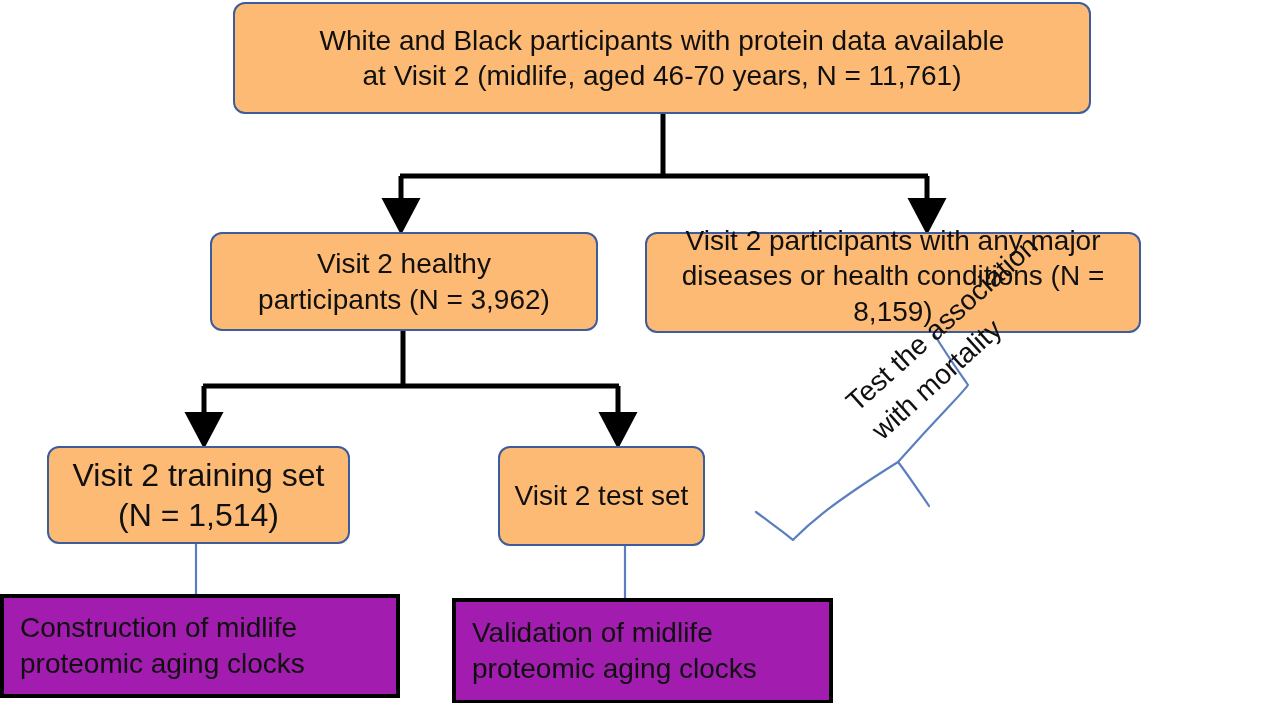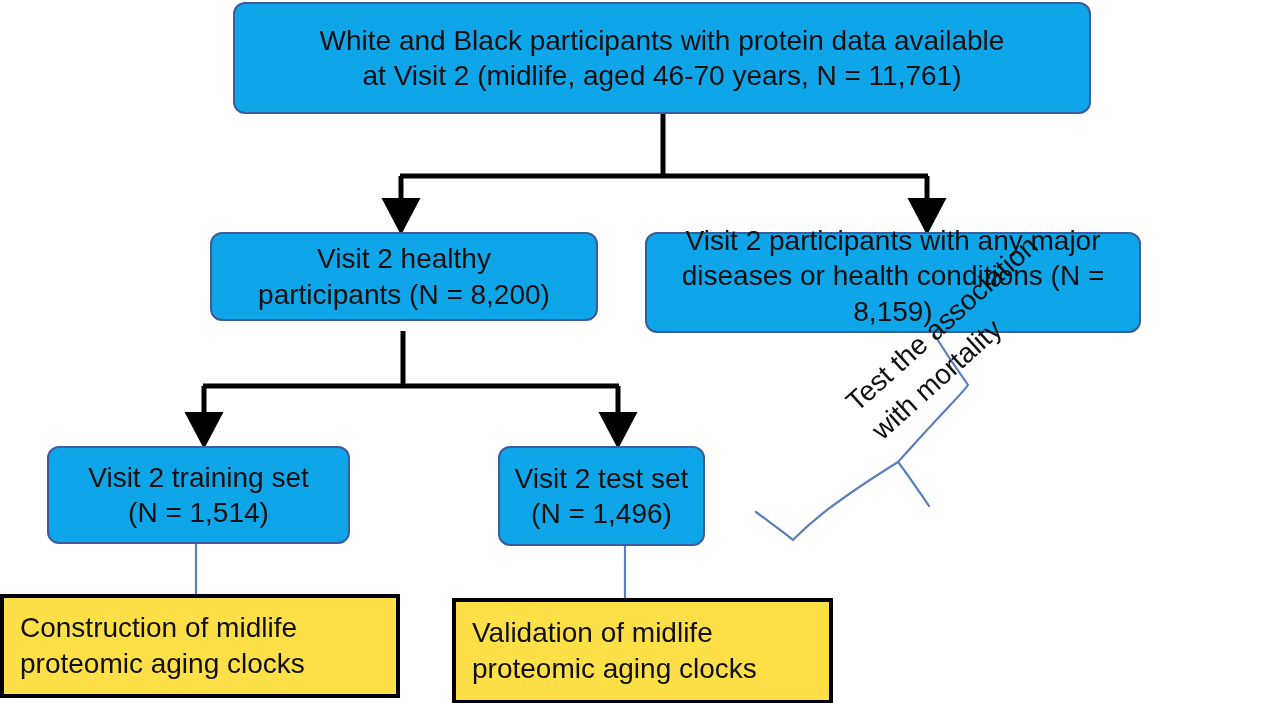--- a/index.html
+++ b/index.html
@@ -13,55 +13,55 @@
     height: 703px;
     background: #ffffff;
     overflow: hidden;
     font-family: "Liberation Sans", sans-serif;
   }
 
   
   .node {
     position: absolute;
     box-sizing: border-box;
-    background: #0ea5e9;
+    background: #fdba74;
     border: 2.5px solid #3c5c9c;
     border-radius: 12px;
     display: flex;
     align-items: center;
     justify-content: center;
     text-align: center;
     color: #101010;
     line-height: 1.26;
     padding: 2px 10px;
   }
   .node .txt { display: block; width: 100%; }
 
   
   .node-plain {
     position: absolute;
     box-sizing: border-box;
-    background: #fde047;
+    background: #a21caf;
     border: 4px solid #000000;
     border-radius: 0;
     display: flex;
     align-items: center;
     justify-content: flex-start;
     text-align: left;
     color: #101010;
     line-height: 1.30;
     padding: 2px 16px;
   }
   .node-plain .txt { display: block; width: 100%; }
 
   
   #node-root     { left: 233px; top: 2px;   width: 858px; height: 112px; font-size: 28px; }
-  #node-healthy  { left: 210px; top: 232px; width: 388px; height: 89px;  font-size: 28px; }
+  #node-healthy  { left: 210px; top: 232px; width: 388px; height: 99px;  font-size: 28px; }
   #node-diseased { left: 645px; top: 232px; width: 496px; height: 101px; font-size: 28px; align-items: flex-end; }
-  #node-train    { left: 47px;  top: 446px; width: 303px; height: 98px;  font-size: 28px; }
+  #node-train    { left: 47px;  top: 446px; width: 303px; height: 98px;  font-size: 32px; }
   #node-test     { left: 498px; top: 446px; width: 207px; height: 100px; font-size: 28px; }
   #node-construction { left: 0px;   top: 594px; width: 400px; height: 104px; font-size: 28px; }
   #node-validation   { left: 452px; top: 598px; width: 381px; height: 106px; font-size: 28px; }
 
   
   #connectors {
     position: absolute;
     left: 0; top: 0;
     width: 1271px;
     height: 703px;
@@ -139,42 +139,41 @@
   <div class="node" id="node-root">
     <span>
       <span class="txt">White and Black participants with protein data available</span>
       <span class="txt">at Visit 2 (midlife, aged 46-70 years, N = 11,761)</span>
     </span>
   </div>
 
   <div class="node" id="node-healthy">
     <span>
       <span class="txt">Visit 2 healthy</span>
-      <span class="txt">participants (N = 8,200)</span>
+      <span class="txt">participants (N = 3,962)</span>
     </span>
   </div>
 
   <div class="node" id="node-diseased">
     <span>
       <span class="txt">Visit 2 participants with any major</span>
       <span class="txt">diseases or health conditions (N = 8,159)</span>
     </span>
   </div>
 
   <div class="node" id="node-train">
     <span>
       <span class="txt">Visit 2 training set</span>
       <span class="txt">(N = 1,514)</span>
     </span>
   </div>
 
   <div class="node" id="node-test">
     <span>
       <span class="txt">Visit 2 test set</span>
-      <span class="txt">(N = 1,496)</span>
     </span>
   </div>
 
   <div class="node-plain" id="node-construction">
     <span>
       <span class="txt">Construction of midlife</span>
       <span class="txt">proteomic aging clocks</span>
     </span>
   </div>
 

